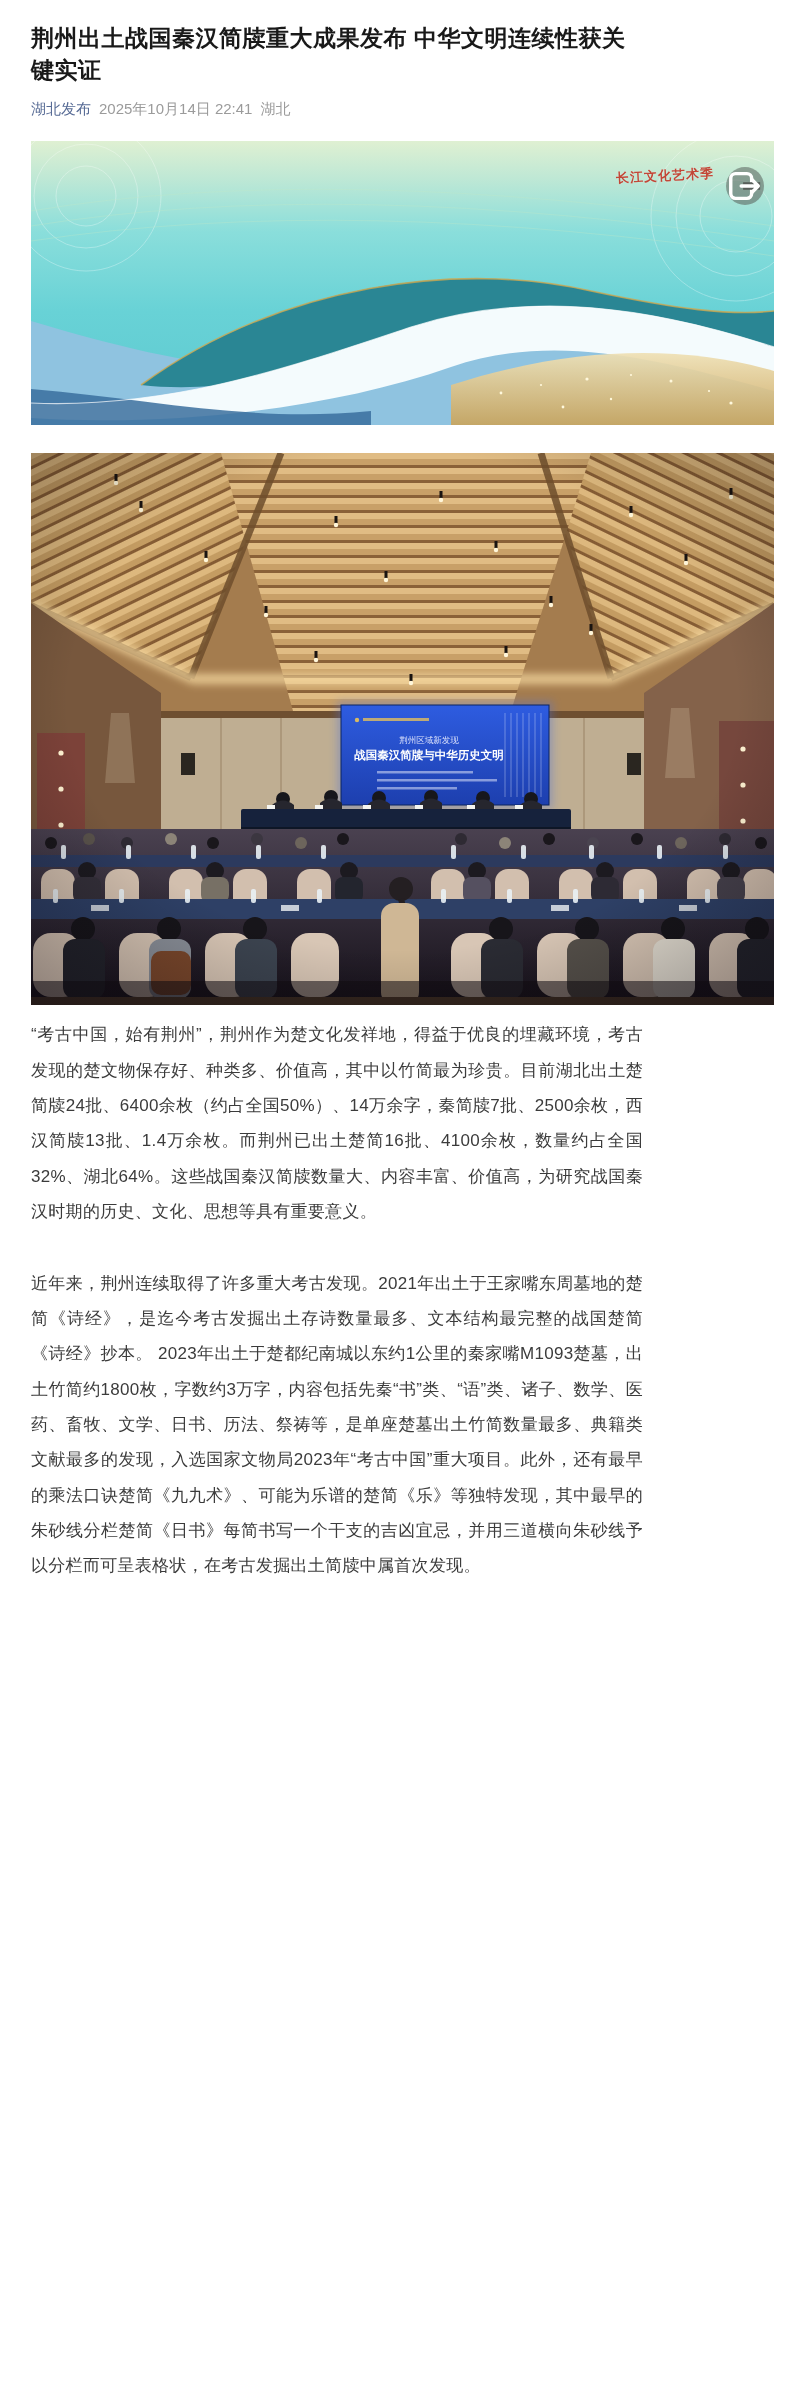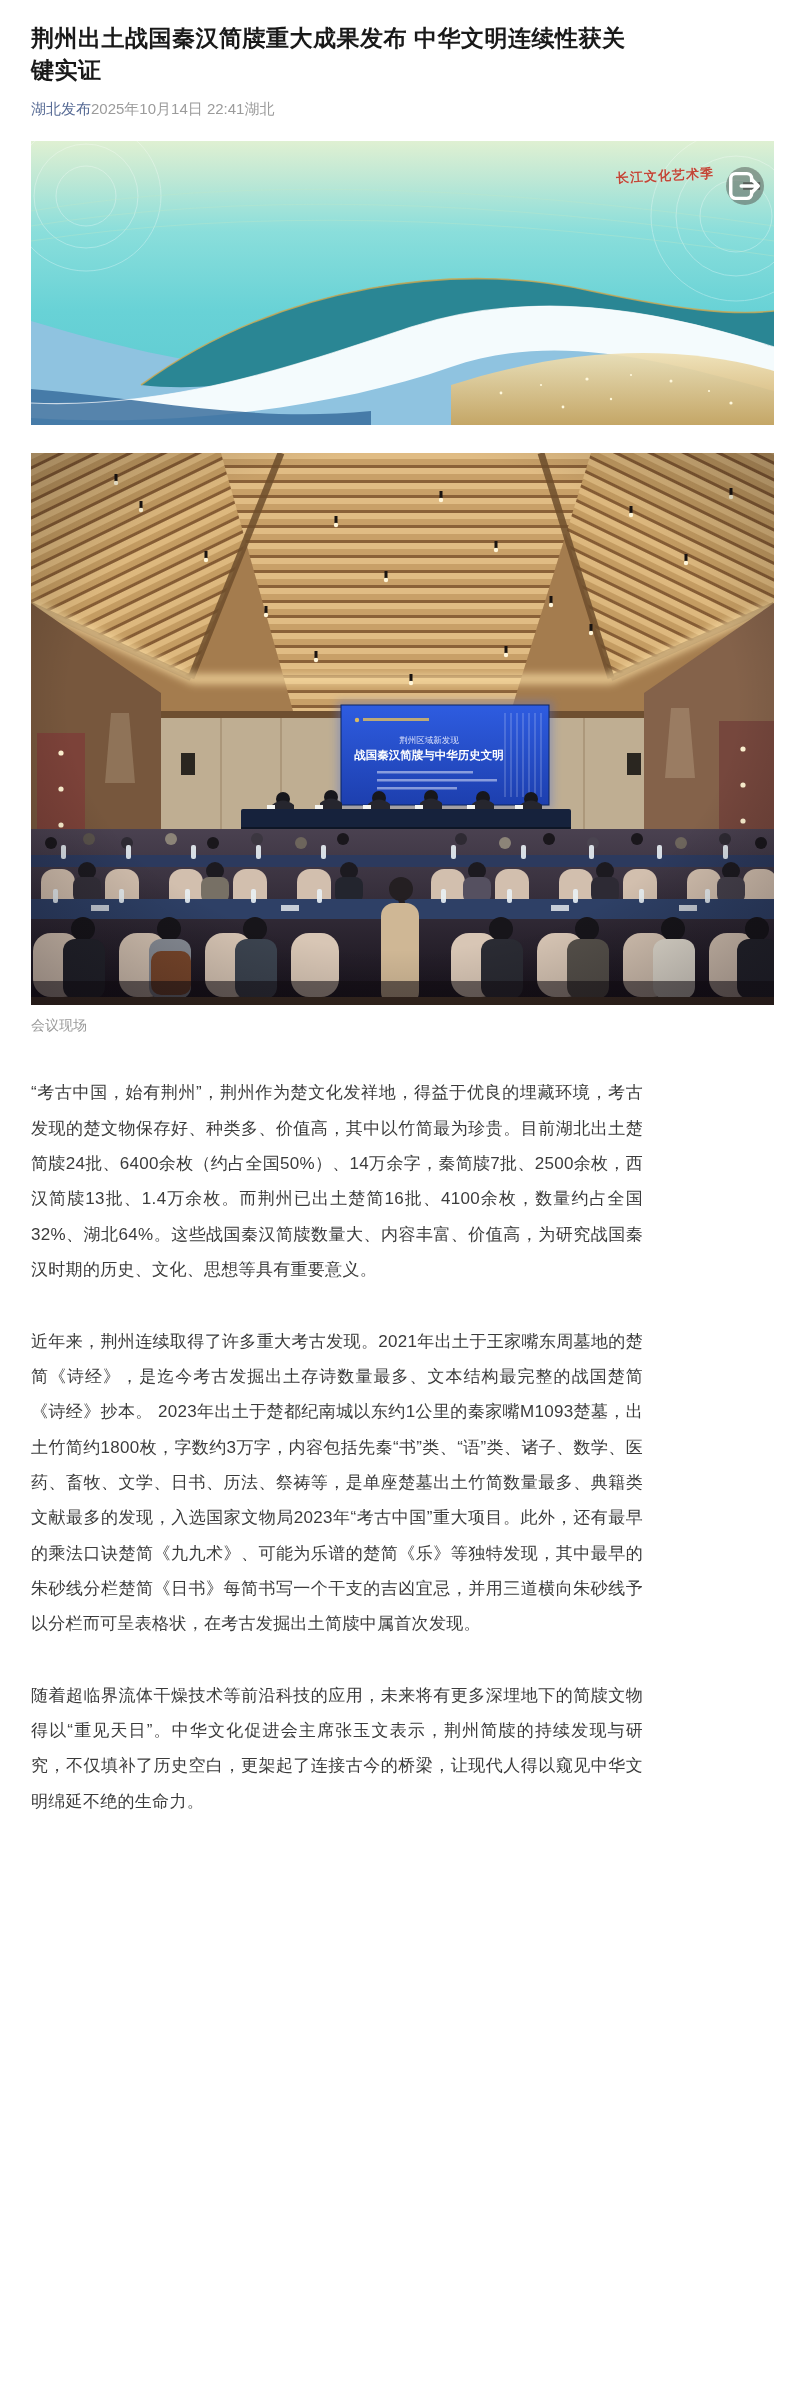--- a/index.html
+++ b/index.html
@@ -1,19 +1,19 @@
 <!DOCTYPE html>
 <html><head>
 <meta charset="utf-8">
 <style>
   html,body{margin:0;padding:0;background:#ffffff;}
   body{font-family:"Liberation Sans","DejaVu Sans",sans-serif;color:#3b3b3b;}
   .page{width:674px;box-sizing:border-box;padding:22px 31px 26px;background:#fff;}
   h1.title{font-size:23px;line-height:1.4;margin:0 0 14px;color:#191919;font-weight:700;letter-spacing:.5px;}
-  .byline{font-size:15px;color:#9b9b9b;margin:0 0 22px;display:flex;gap:0;align-items:center;}
+  .byline{font-size:15px;color:#9b9b9b;margin:0 0 22px;display:flex;gap:8px;align-items:center;}
   .byline .source{color:#576b95;font-weight:500;text-decoration:none;cursor:pointer;}
   .banner{position:relative;width:743px;height:284px;overflow:hidden;margin:0 0 28px;background:#7cd8d8;}
   .banner svg{display:block;width:100%;height:100%;}
   .banner-badge{position:absolute;top:26px;right:60px;font-size:13px;font-weight:700;color:#c23a2a;
     letter-spacing:1px;transform:rotate(-3deg);opacity:.92;text-shadow:0 0 1px rgba(255,255,255,.6);}
   .banner-icon{position:absolute;top:26px;right:10px;width:38px;height:38px;border-radius:50%;
     background:rgba(88,94,90,.55);display:flex;align-items:center;justify-content:center;cursor:pointer;}
   p.para{font-size:17px;line-height:2.08;text-align:justify;margin:0 0 36px;color:#3b3b3b;letter-spacing:.3px;}
   .hl{color:#2e9fd9;font-weight:700;}
   .photo{width:743px;height:552px;margin:0 0 12px;position:relative;overflow:hidden;background:#2a2530;}
@@ -350,19 +350,17 @@
           <rect x="350" y="450" width="38" height="102" rx="13" fill="#cfb795"></rect>
         </g>
         <rect x="0" y="544" width="743" height="8" fill="#5e452e"></rect>
         <rect x="0" y="528" width="743" height="24" fill="#120d12" opacity="0.55"></rect>
       </g>
 
       <rect width="743" height="552" fill="url(#vig)"></rect>
     </svg>
   </div>
 
-  <div class="caption">会议现场</div>
 
   <p class="para">“考古中国，始有荆州”，荆州作为楚文化发祥地，得益于优良的埋藏环境，考古发现的楚文物保存好、种类多、价值高，其中以竹简最为珍贵。目前湖北出土楚简牍24批、6400余枚（约占全国50%）、14万余字，秦简牍7批、2500余枚，西汉简牍13批、1.4万余枚。而荆州已出土楚简16批、4100余枚，数量约占全国32%、湖北64%。这些战国秦汉简牍数量大、内容丰富、价值高，为研究战国秦汉时期的历史、文化、思想等具有重要意义。</p>
   <p class="para">近年来，荆州连续取得了许多重大考古发现。2021年出土于王家嘴东周墓地的楚简《诗经》，是迄今考古发掘出土存诗数量最多、文本结构最完整的战国楚简《诗经》抄本。 2023年出土于楚都纪南城以东约1公里的秦家嘴M1093楚墓，出土竹简约1800枚，字数约3万字，内容包括先秦“书”类、“语”类、诸子、数学、医药、畜牧、文学、日书、历法、祭祷等，是单座楚墓出土竹简数量最多、典籍类文献最多的发现，入选国家文物局2023年“考古中国”重大项目。此外，还有最早的乘法口诀楚简《九九术》、可能为乐谱的楚简《乐》等独特发现，其中最早的朱砂线分栏楚简《日书》每简书写一个干支的吉凶宜忌，并用三道横向朱砂线予以分栏而可呈表格状，在考古发掘出土简牍中属首次发现。</p>
-  <p class="para" style="margin-bottom:0;">随着超临界流体干燥技术等前沿科技的应用，未来将有更多深埋地下的简牍文物得以“重见天日”。中华文化促进会主席张玉文表示，荆州简牍的持续发现与研究，不仅填补了历史空白，更架起了连接古今的桥梁，让现代人得以窥见中华文明绵延不绝的生命力。</p>
 
 </div>
 
 </body></html>

